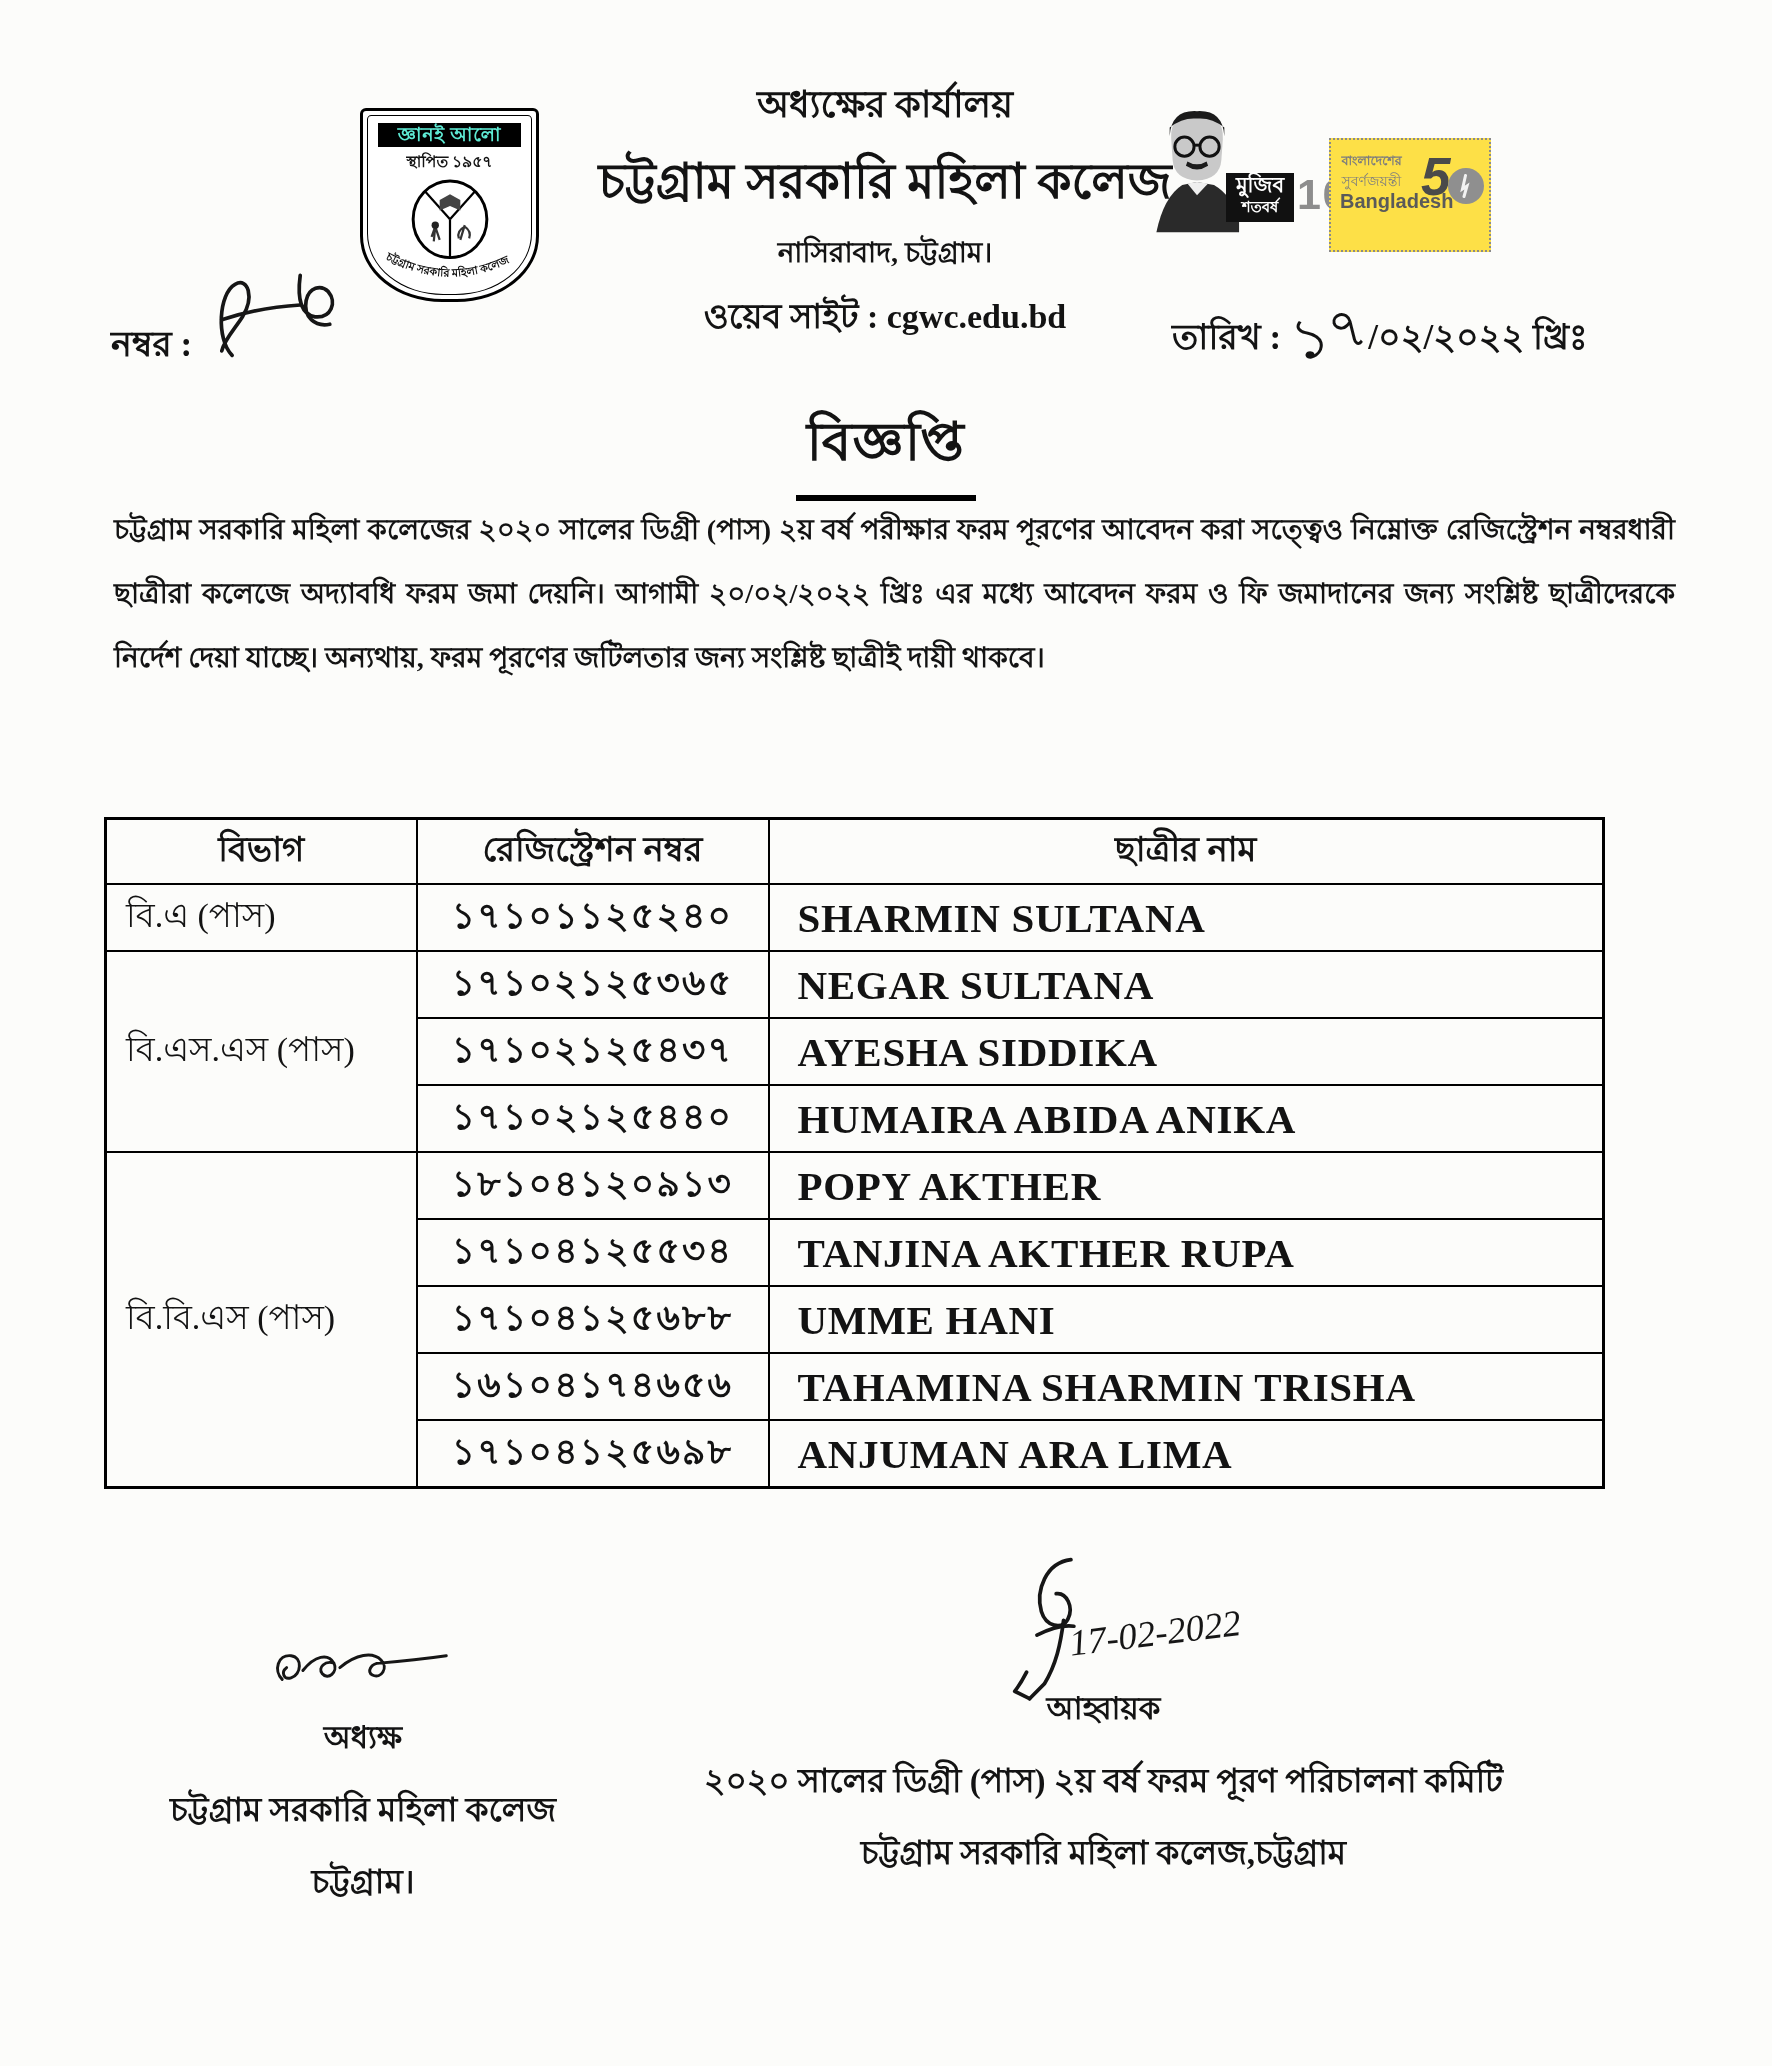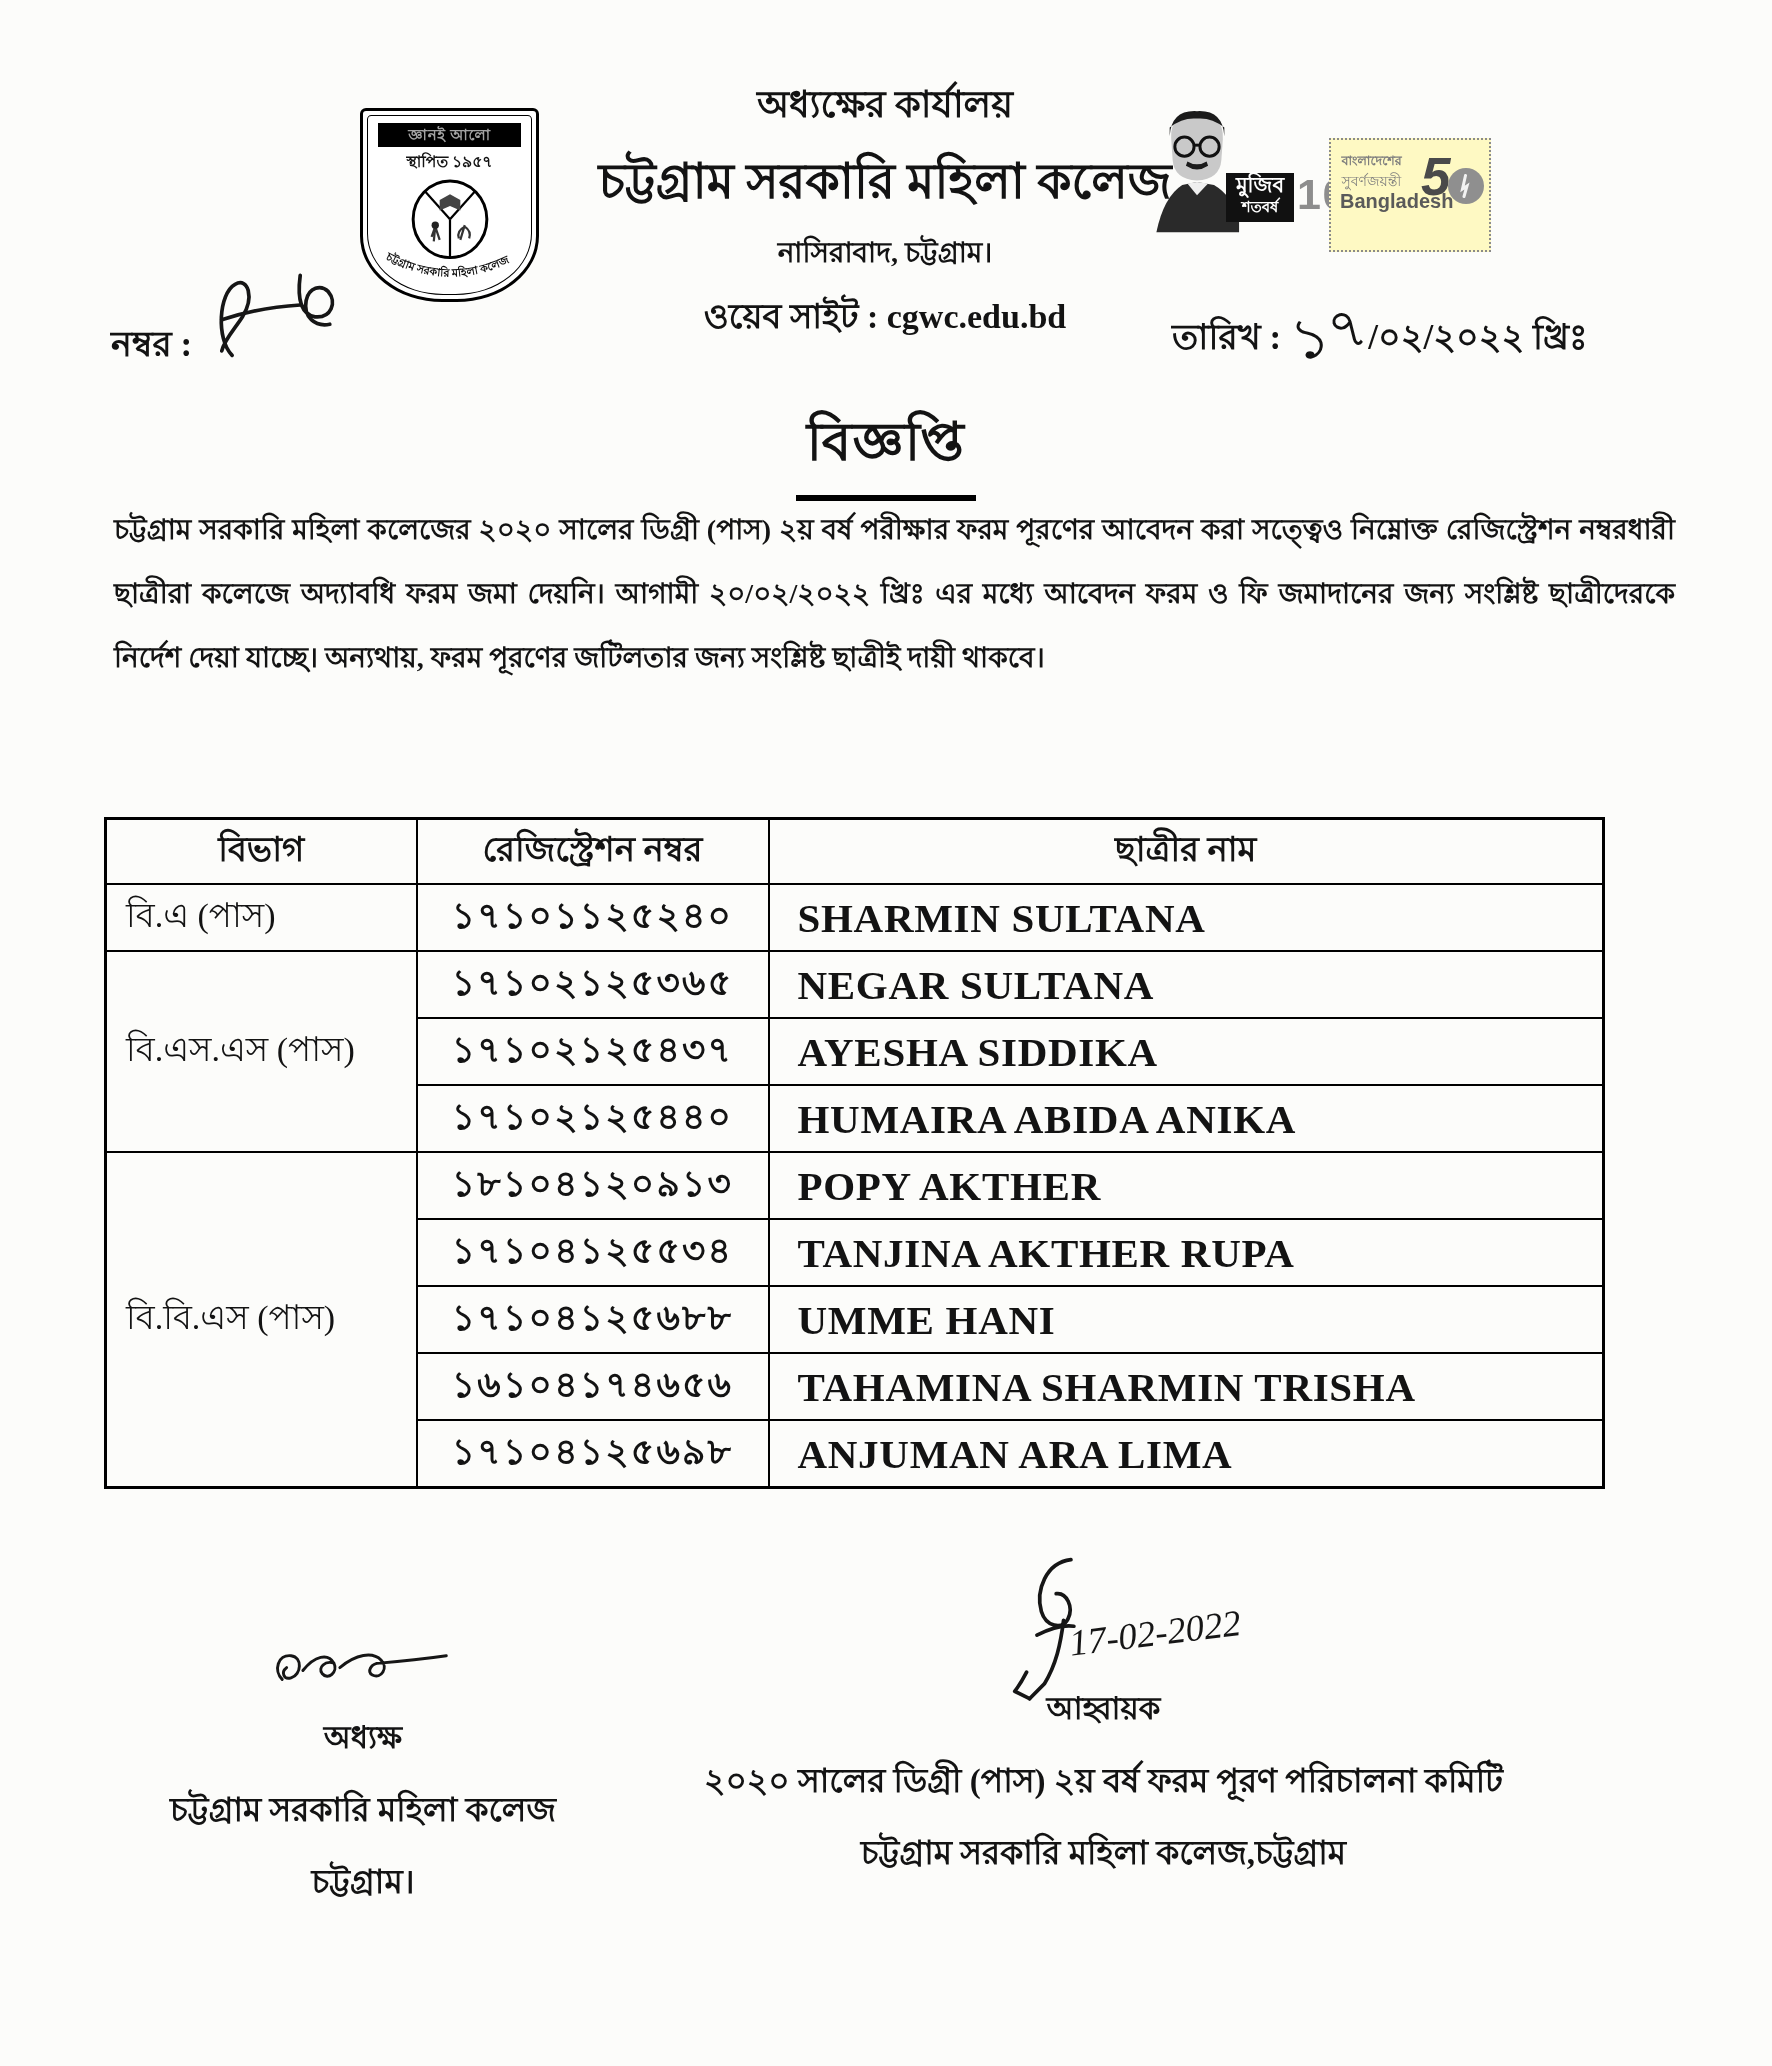--- a/index.html
+++ b/index.html
@@ -18,22 +18,22 @@
     border-radius:6px 6px 46% 46% / 6px 6px 34% 34%;
     background:#fff;
   }
   .logo-college .inner{
     position:absolute;inset:3.7px;
     border:1.5px solid #000;
     border-radius:4.4px 4.4px 46% 46% / 4.4px 4.4px 34% 34%;
     text-align:center;
   }
   .logo-motto{
-    margin:7.4px 10.4px 0 10.4px;background:#000;color:#a3a3a3;
-    font-size:15px;line-height:24px;font-weight:700;letter-spacing:0.7px;
+    margin:7.4px 10.4px 0 10.4px;background:#000;color:#5eead4;
+    font-size:19px;line-height:24px;font-weight:700;letter-spacing:0.7px;
   }
   .logo-estd{font-size:15.6px;font-weight:700;margin-top:3px;}
   .logo-emblem{display:block;margin:1.5px auto 0 auto;}
   .logo-arc{position:absolute;left:0;right:0;bottom:1.5px;}
   
   .hdr{
     position:absolute;left:474px;top:68px;width:822px;text-align:center;
   }
   .hdr .l1{font-size:33px;font-weight:600;}
   .hdr .l2{font-size:37px;font-weight:700;margin-top:7.4px;}
@@ -47,21 +47,21 @@
     color:#fff;text-align:center;font-weight:700;
   }
   .mujib-box .b1{font-size:21px;line-height:25px;}
   .mujib-box .b2{font-size:15px;line-height:18px;}
   .mujib-100{
     position:absolute;left:148px;top:62px;font-size:43px;font-weight:700;
     color:#8d8d8d;letter-spacing:1.5px;font-family:"Liberation Sans",sans-serif;
   }
   .logo-bd50{
     position:absolute;left:1329px;top:138px;width:158px;height:110px;
-    border:2.2px dotted #8a8a8a;background:#fef9c3;
+    border:2.2px dotted #8a8a8a;background:#fde047;
   }
   .bd50-t1{position:absolute;left:10.4px;top:12px;font-size:12.6px;color:#7d7d7d;font-weight:700;}
   .bd50-t2{position:absolute;left:10.4px;top:30px;font-size:14px;color:#7d7d7d;font-weight:400;}
   .bd50-t3{position:absolute;left:9px;top:50px;font-size:20px;color:#5a5a5a;font-weight:700;
            font-family:"Liberation Sans",sans-serif;}
   .bd50-5{position:absolute;left:90px;top:6px;font-size:53px;font-weight:800;color:#4a4a4a;
           font-style:italic;font-family:"Liberation Sans",sans-serif;}
   .bd50-0{position:absolute;left:117px;top:28px;width:36px;height:36px;border-radius:50%;
           background:#8f8f8f;}
   .bd50-0 svg{position:absolute;left:7.4px;top:6px;}

